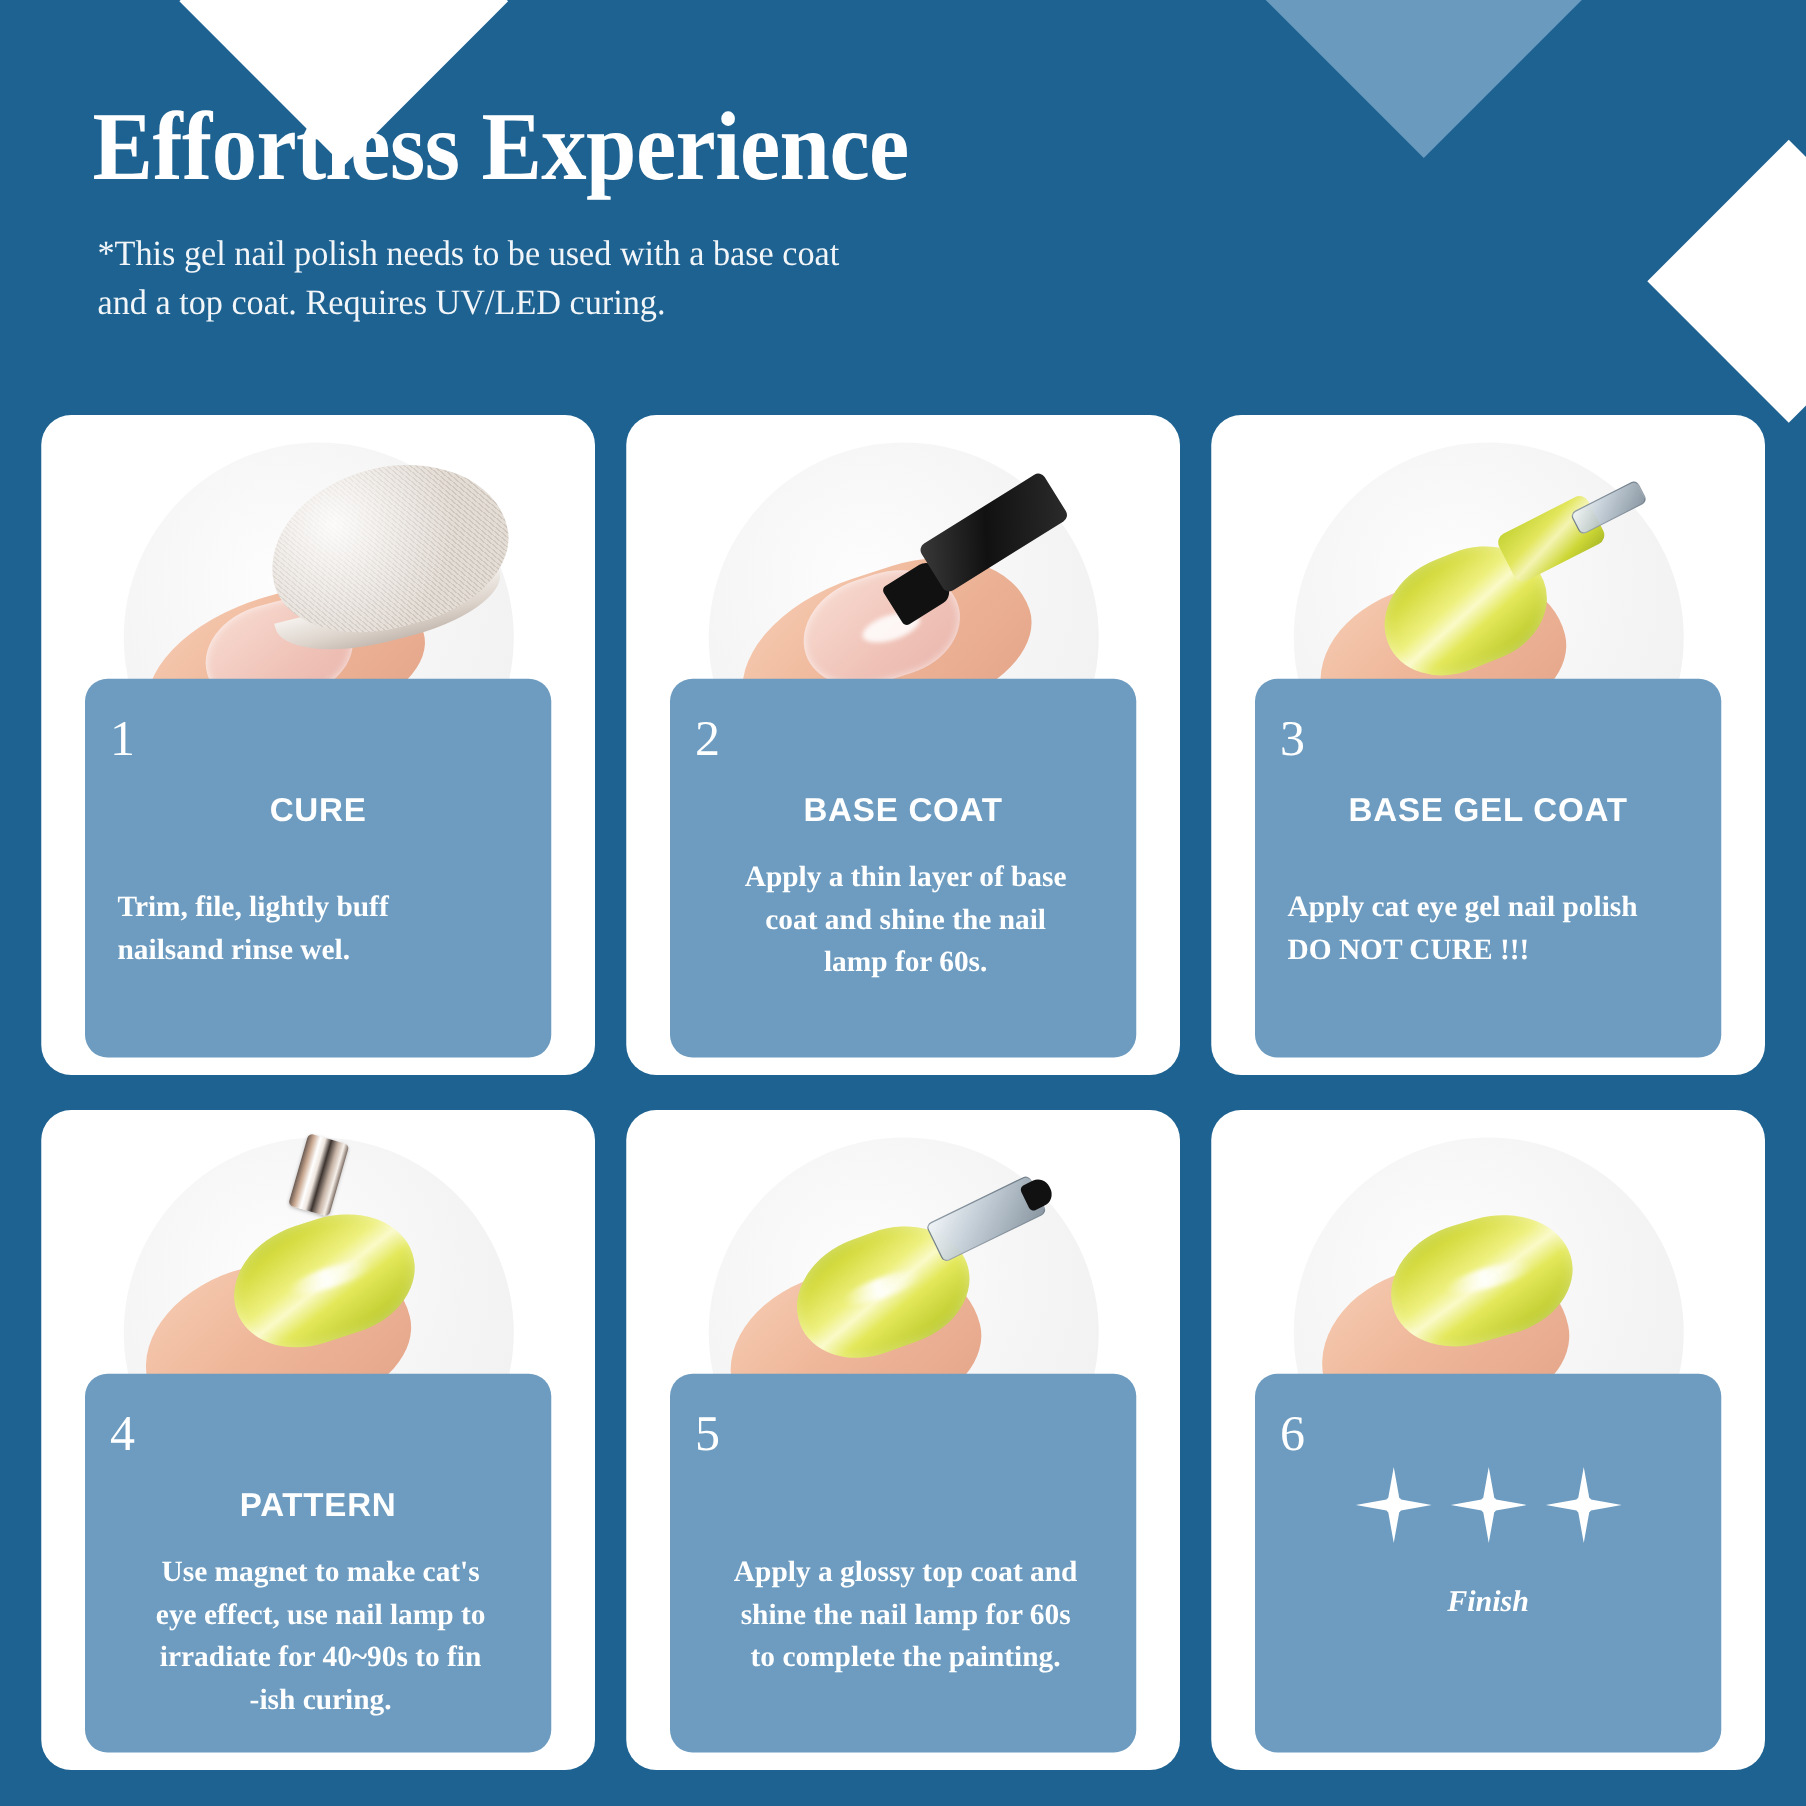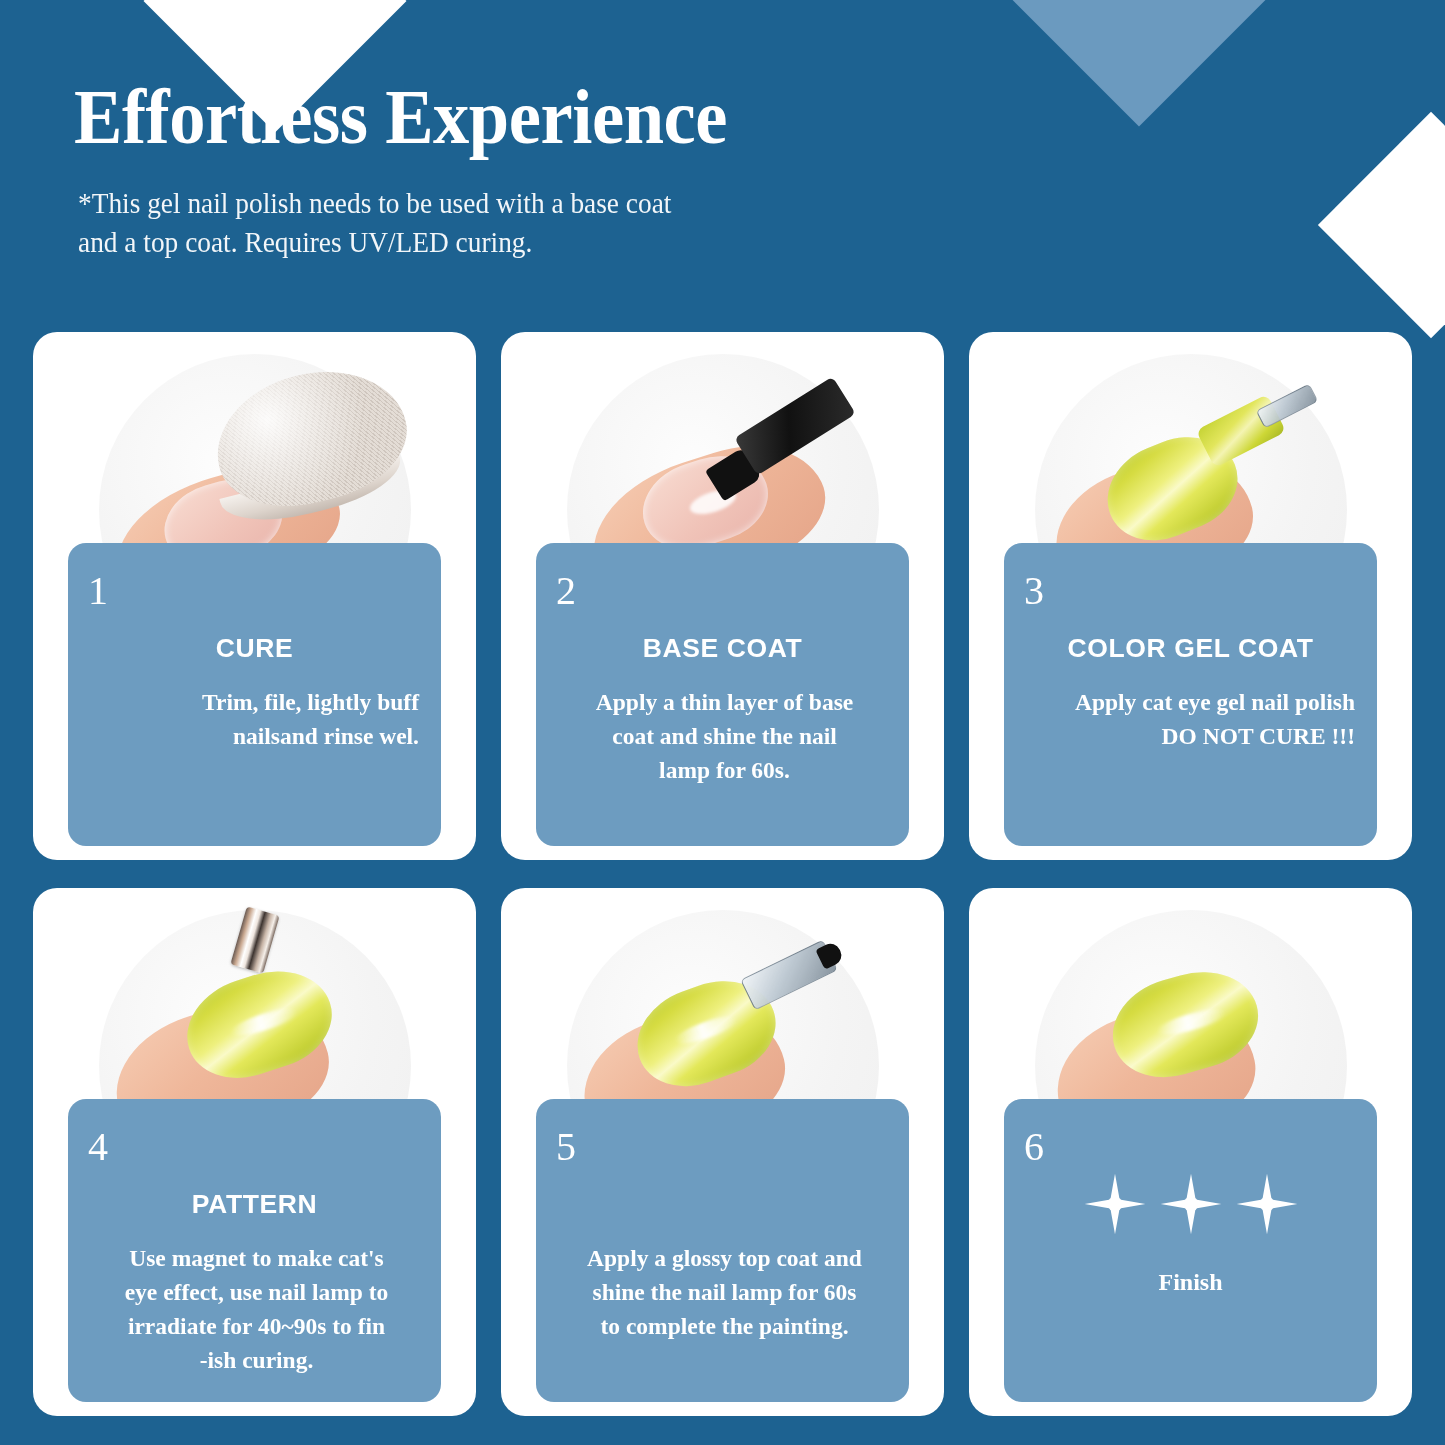--- a/index.html
+++ b/index.html
@@ -171,21 +171,21 @@
     right: 22px;
     top: 142px;
     font-family: "Liberation Serif", serif;
     font-weight: bold;
     font-size: 23.5px;
     line-height: 1.45;
     color: #ffffff;
     white-space: pre-line;
   }
 
-  .step-desc.center { text-align: right; }
+  .step-desc.center { text-align: left; margin-top: 24px; }
   .step-desc.left   { text-align: center; }
 
   
   .sparkle-row {
     position: absolute;
     left: 0;
     right: 0;
     top: 72px;
     height: 66px;
     display: flex;
@@ -198,20 +198,21 @@
   .finish-label {
     position: absolute;
     left: 0;
     right: 0;
     top: 170px;
     text-align: center;
     font-family: "Liberation Serif", serif;
     font-weight: bold;
     font-size: 24px;
     color: #ffffff;
+    font-style: italic;
   }
 
   
   .finger {
     position: absolute;
     border-radius: 48% 48% 42% 42% / 60% 60% 40% 40%;
     background: linear-gradient(150deg, #f6cdb4 0%, #efb79a 45%, #e5a589 100%);
   }
 
   .nail-plate {
@@ -335,21 +336,21 @@
   <div class="card">
     <div class="photo-circle"></div>
     <div class="photo-stage">
       <div class="finger" style="left:84px; top:120px; width:200px; height:116px; transform:rotate(-14deg); border-radius:46% 40% 36% 46% / 58% 58% 44% 42%;"></div>
       <div class="nail-plate nail-green" style="left:136px; top:96px; width:134px; height:92px; transform:rotate(-22deg);"></div>
       <div class="polish-green-bottle" style="left:232px; top:64px; width:80px; height:42px; transform:rotate(-27deg);"></div>
       <div class="brush-clear" style="left:288px; top:50px; width:60px; height:20px; transform:rotate(-27deg);"></div>
     </div>
     <div class="panel">
       <div class="step-number">3</div>
-      <div class="step-title">COLOR GEL COAT</div>
+      <div class="step-title">BASE GEL COAT</div>
       <div class="step-desc center">Apply cat eye gel nail polish
 DO NOT CURE !!!</div>
     </div>
   </div>
 
   <div class="card">
     <div class="photo-circle"></div>
     <div class="photo-stage">
       <div class="magnet-stick" style="left:205px; top:8px; width:34px; height:60px; transform:rotate(16deg);"></div>
       <div class="finger" style="left:80px; top:108px; width:216px; height:122px; transform:rotate(-14deg); border-radius:46% 40% 36% 46% / 58% 58% 44% 42%;"></div>

